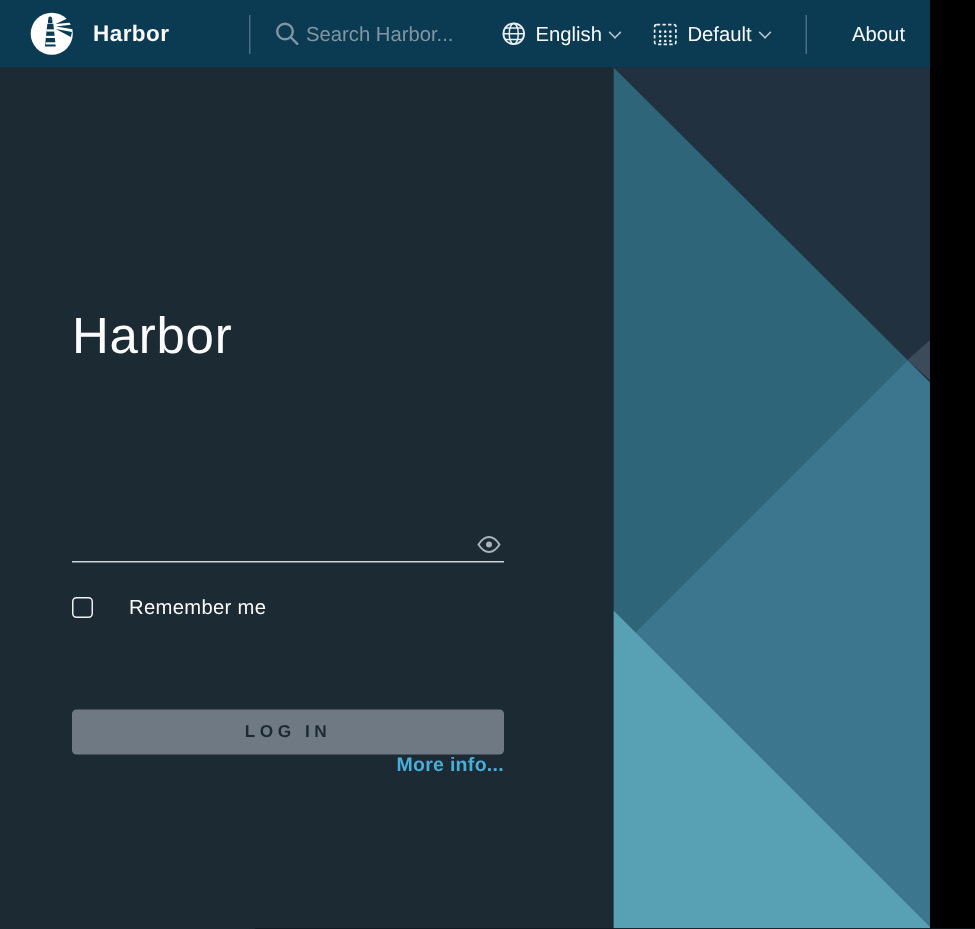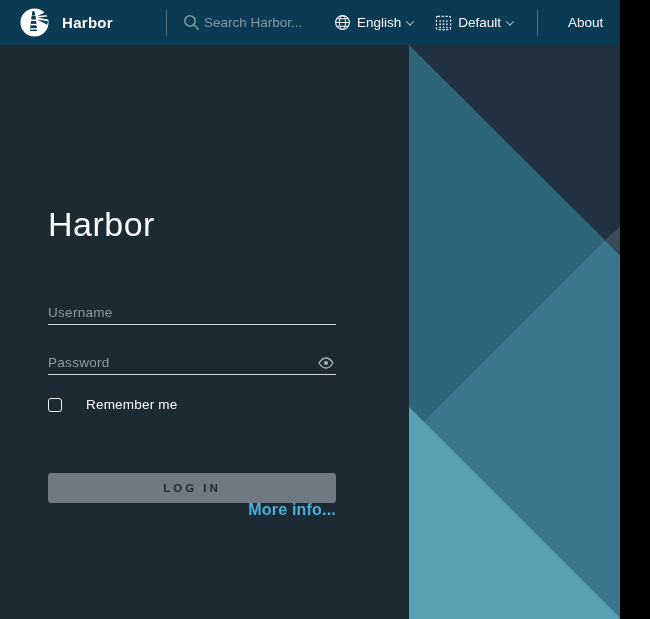--- a/index.html
+++ b/index.html
@@ -49,21 +49,21 @@
   .field input::placeholder{color:var(--muted-text);}
   .field.password input{width:256px;}
   .eye{position:absolute;right:2px;bottom:5px;cursor:pointer;line-height:0;}
   .remember{position:absolute;left:48px;top:352px;display:flex;align-items:center;gap:24px;}
   .checkbox{width:14px;height:14px;border:1.5px solid #eef1f3;border-radius:3px;background:transparent;cursor:pointer;flex:none;}
   .remember-label{font-size:13.5px;color:var(--white-text);letter-spacing:.2px;}
   .login-btn{position:absolute;left:48px;top:408px;width:288px;height:30px;border:none;border-radius:3px;
     background:var(--button-bg);color:var(--button-text);font-size:11.5px;font-weight:600;letter-spacing:3px;
     font-family:"Liberation Sans",sans-serif;cursor:pointer;margin-top:20px;}
   .more-info{position:absolute;left:48px;top:456px;width:288px;text-align:right;}
-  .more-info a{color:var(--link-blue);font-size:16px;font-weight:600;text-decoration:none;cursor:pointer;letter-spacing:.2px;}
+  .more-info a{color:var(--link-blue);font-size:13px;font-weight:600;text-decoration:none;cursor:pointer;letter-spacing:.2px;}
 </style>
 </head>
 <body>
 
 <div class="app">
 
   <header class="navbar">
     <div class="nav-left">
       <svg class="logo" viewBox="0 0 36 36">
         <circle cx="18" cy="18" r="16.3" fill="#ffffff"></circle>
@@ -126,26 +126,22 @@
       <div class="vdiv"></div>
       <a class="nav-about">About</a>
     </div>
   </header>
 
   <div class="main">
 
     <section class="login-side">
       <h1 class="login-title">Harbor</h1>
 
-      <div class="field username">
-        <input type="text" placeholder="Username" style="">
-      </div>
 
       <div class="field password">
-        <input type="password" placeholder="Password" style="">
         <span class="eye">
           <svg width="16" height="12" viewBox="0 0 16 12">
             <path d="M1 6 C3.4 2.2 6 1 8 1 C10 1 12.6 2.2 15 6 C12.6 9.8 10 11 8 11 C6 11 3.4 9.8 1 6 Z" fill="none" stroke="#a7b2ba" stroke-width="1.3"></path>
             <circle cx="8" cy="6" r="2" fill="#a7b2ba"></circle>
           </svg>
         </span>
       </div>
 
       <div class="remember">
         <span class="checkbox"></span>

